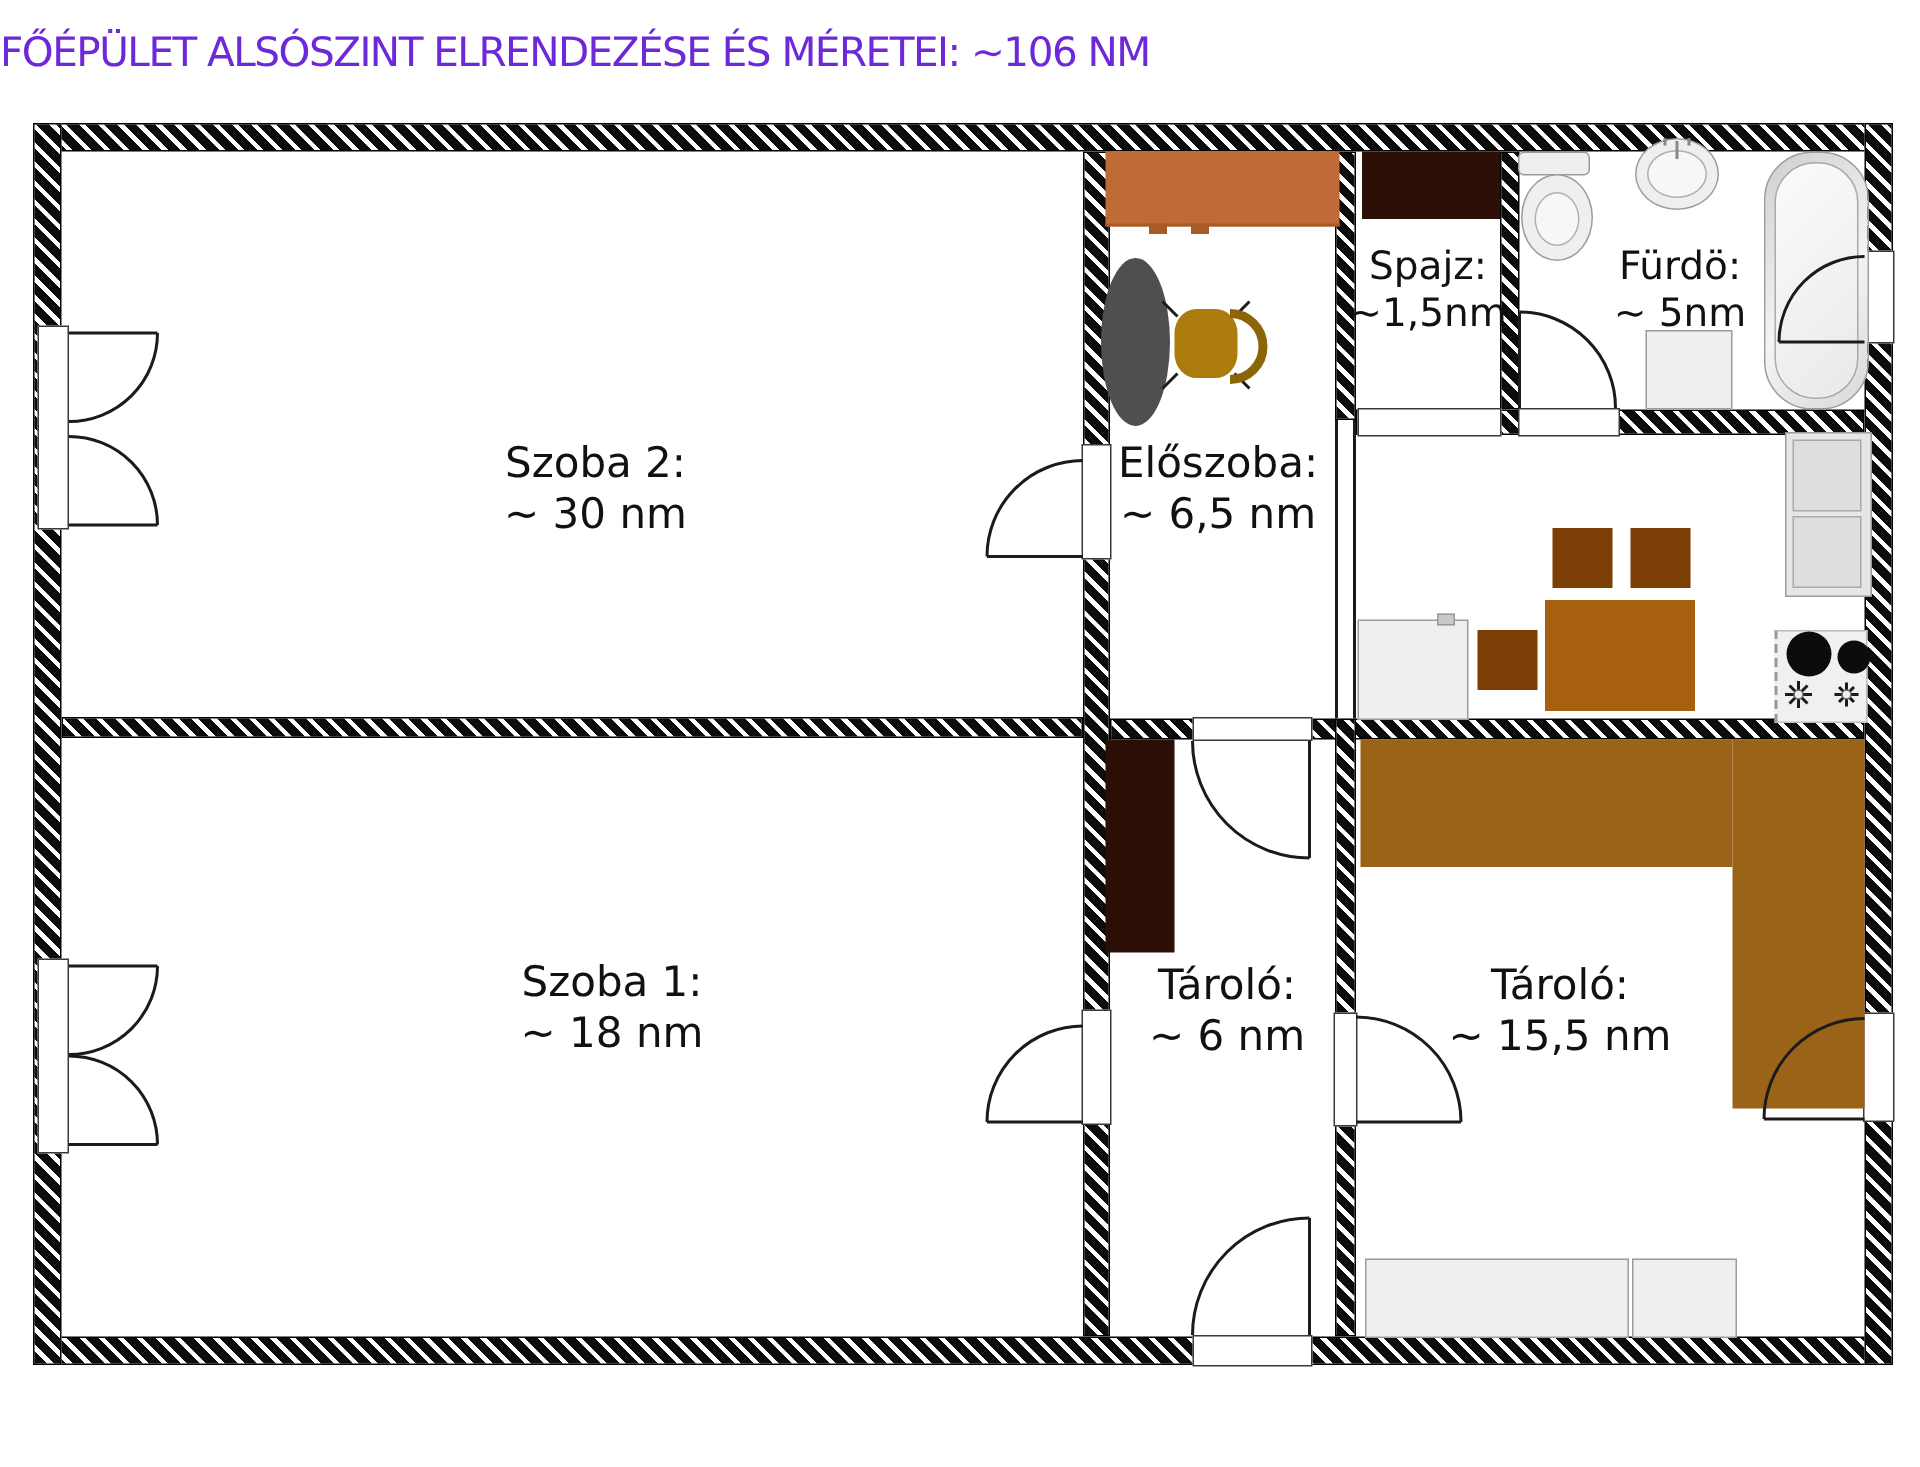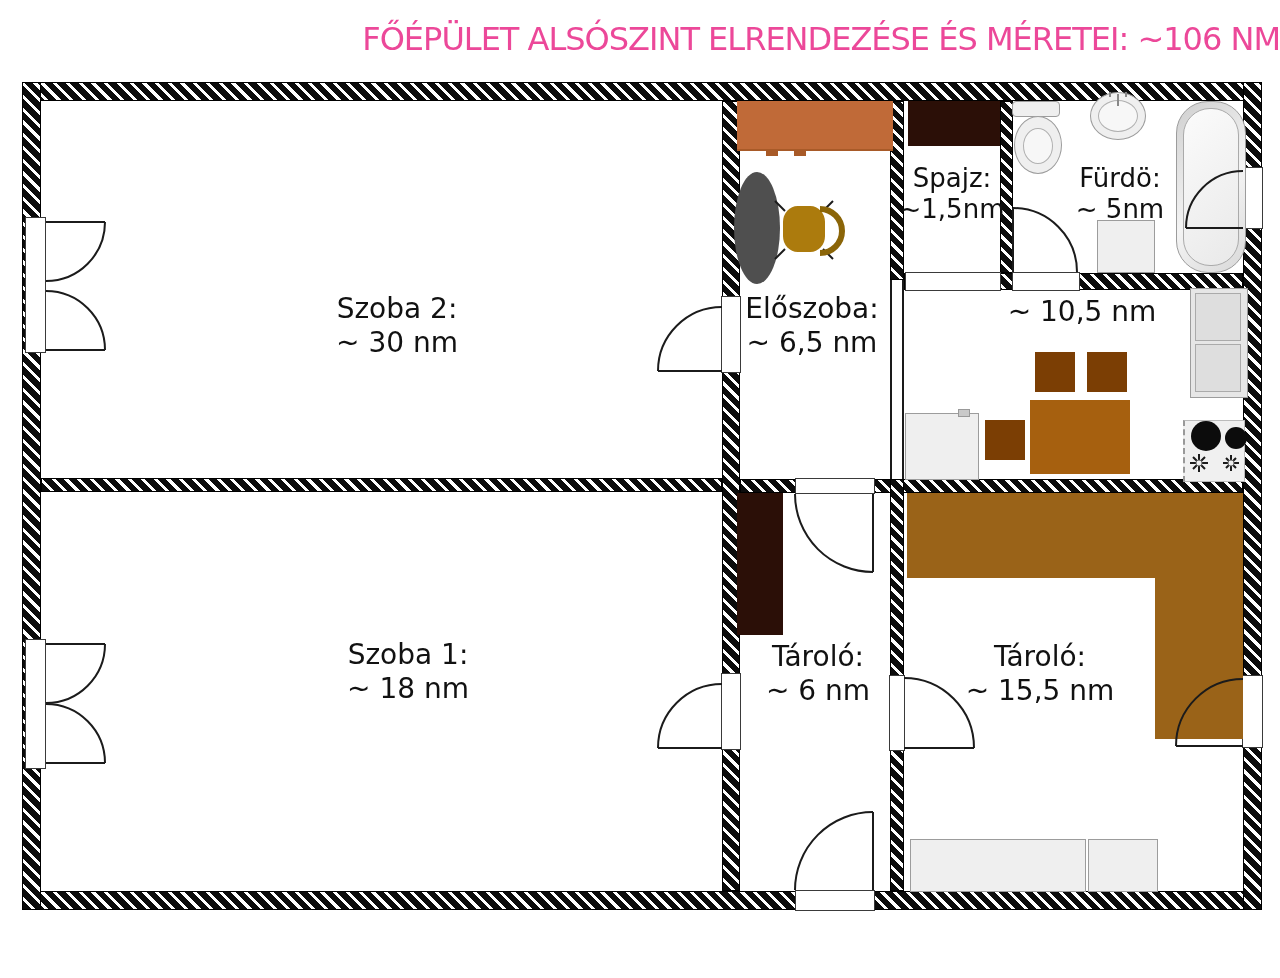--- a/index.html
+++ b/index.html
@@ -1,19 +1,19 @@
 <!DOCTYPE html>
 <html><head>
 <meta charset="utf-8">
 <style>
   html,body{margin:0;padding:0;background:#fff;}
   .stage{position:relative;width:1280px;height:978px;background:#fff;overflow:hidden;
          font-family:"DejaVu Sans","Liberation Sans",sans-serif;color:#111;}
-  .title,.footer{position:absolute;left:0;right:0;text-align:right;font-size:32px;
-         letter-spacing:-1px;white-space:nowrap;color:#ec4899;}
+  .title,.footer{position:absolute;left:0;right:0;text-align:left;font-size:27px;
+         letter-spacing:-1px;white-space:nowrap;color:#6d28d9;}
   .title{top:20px;}
   .footer{top:921px;}
   
   .wall{position:absolute;box-sizing:border-box;border:1.5px solid #000;background-color:#fff;
         background-image:repeating-linear-gradient(45deg,#0c0c0c 0 6px,#ffffff 6px 9px);}
   .wall-light{position:absolute;box-sizing:border-box;background:#fff;
         border-left:2px solid #1a1a1a;border-right:2px solid #1a1a1a;}
   .gap{position:absolute;box-sizing:border-box;background:#fff;border:1.5px solid #3a3a3a;}
   .furn{position:absolute;box-sizing:border-box;}
   .appliance{background:#efefef;border:1px solid #9c9c9c;}
@@ -173,21 +173,20 @@
     </div>
     <div class="rlabel small" style="left:952px;top:163px;">
       <div>Spajz:</div>
       <div>~1,5nm</div>
     </div>
     <div class="rlabel small" style="left:1120px;top:163px;text-align:center;">
       <div>Fürdö:</div>
       <div>~ 5nm</div>
     </div>
     <div class="rlabel" style="left:1082px;top:295px;">
-      <div>~ 10,5 nm</div>
     </div>
     <div class="rlabel" style="left:818px;top:640px;">
       <div>Tároló:</div>
       <div>~ 6 nm</div>
     </div>
     <div class="rlabel" style="left:1040px;top:640px;text-align:center;">
       <div>Tároló:</div>
       <div>~ 15,5 nm</div>
     </div>
 

